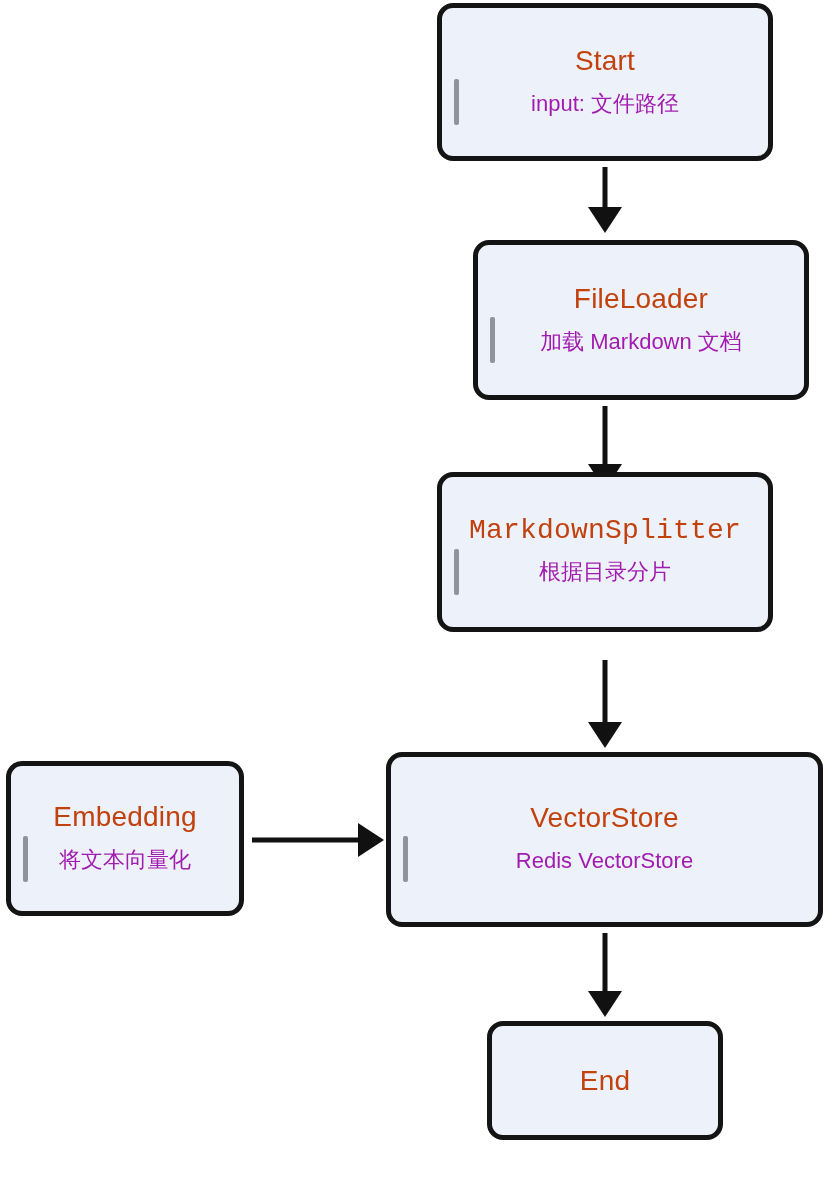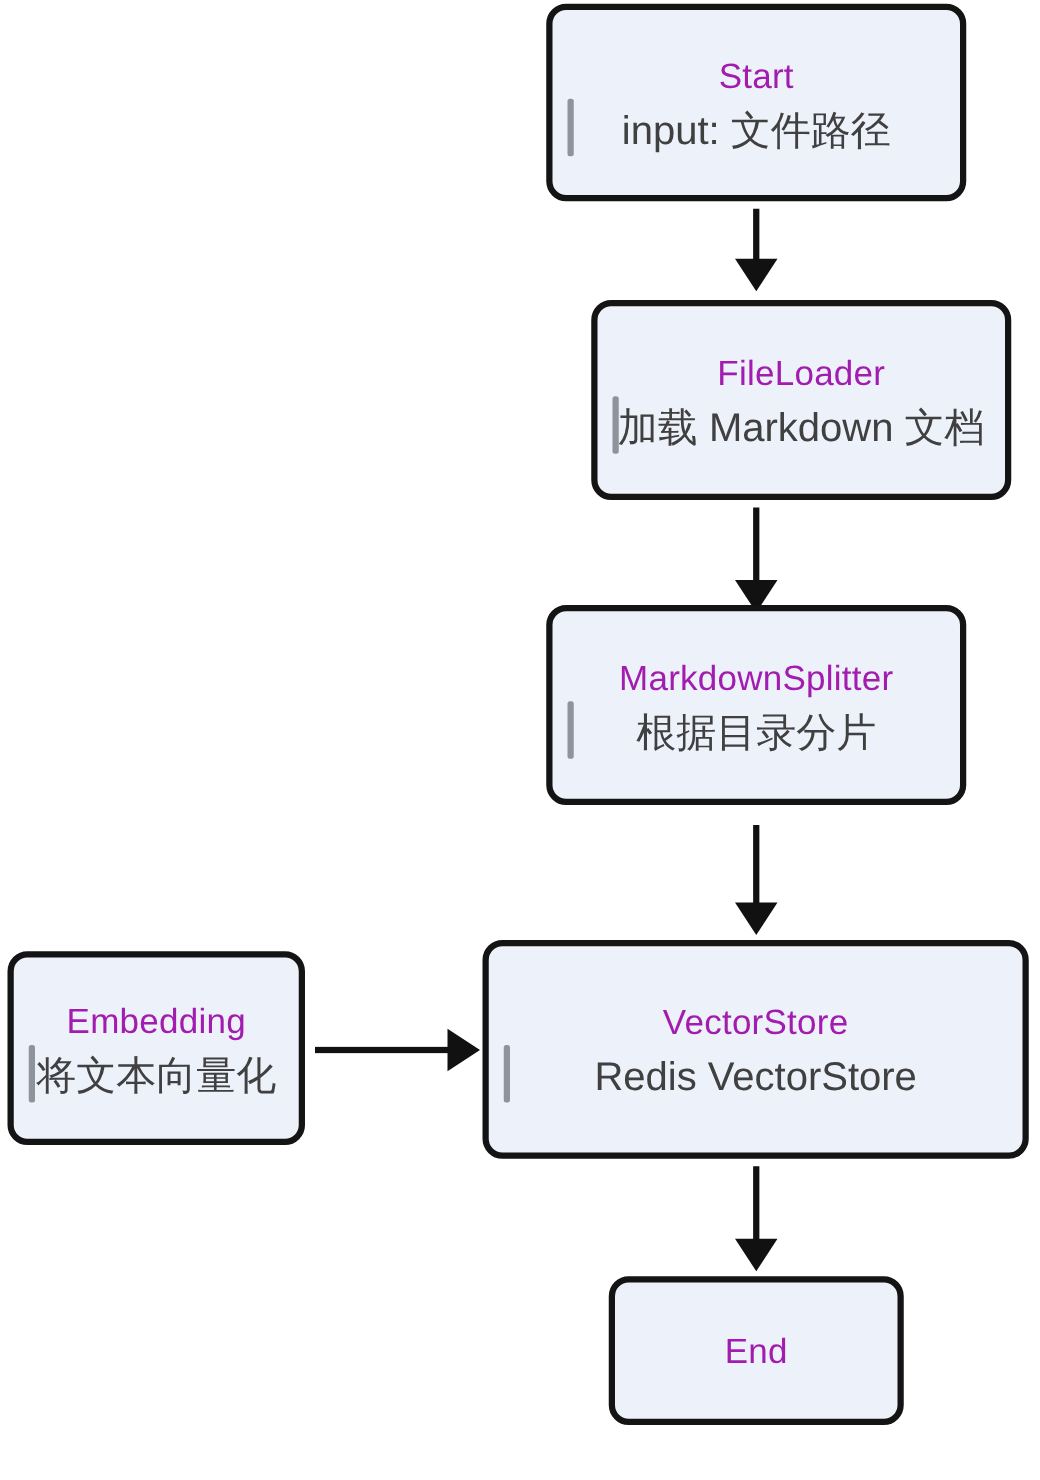--- a/index.html
+++ b/index.html
@@ -25,40 +25,40 @@
     display: flex;
     flex-direction: column;
     align-items: center;
     justify-content: center;
     gap: 9px;
     text-align: center;
   }
   .node .title {
     font-size: 28px;
     line-height: 34px;
-    color: #a21caf;
+    color: #c2410c;
     letter-spacing: 0.2px;
   }
   .node .subtitle {
-    font-size: 32px;
+    font-size: 22px;
     line-height: 34px;
-    color: #404040;
+    color: #a21caf;
   }
   .node .marker {
     position: absolute;
     left: 12px;
     top: 48%;
     width: 5px;
     height: 46px;
     background: #8f939b;
     border-radius: 2px;
   }
   #node-start            { left: 437px; top: 3px;    width: 336px; height: 158px; }
   #node-fileloader       { left: 437px; top: 240px;  width: 336px; height: 160px; margin-left: 36px; }
-  #node-markdownsplitter { left: 437px; top: 484px;  width: 336px; height: 160px; }
+  #node-markdownsplitter { left: 437px; top: 472px;  width: 336px; height: 160px; font-family: Liberation Mono, monospace; }
   #node-redisindexer     { left: 386px; top: 752px;  width: 437px; height: 175px; }
   #node-embedding        { left: 6px;   top: 761px;  width: 238px; height: 155px; }
   #node-end              { left: 487px; top: 1021px; width: 236px; height: 119px; }
 
   
   .arrow-down { position: absolute; width: 34px; }
   .arrow-down .line {
     position: absolute;
     left: 50%;
     transform: translateX(-50%);

